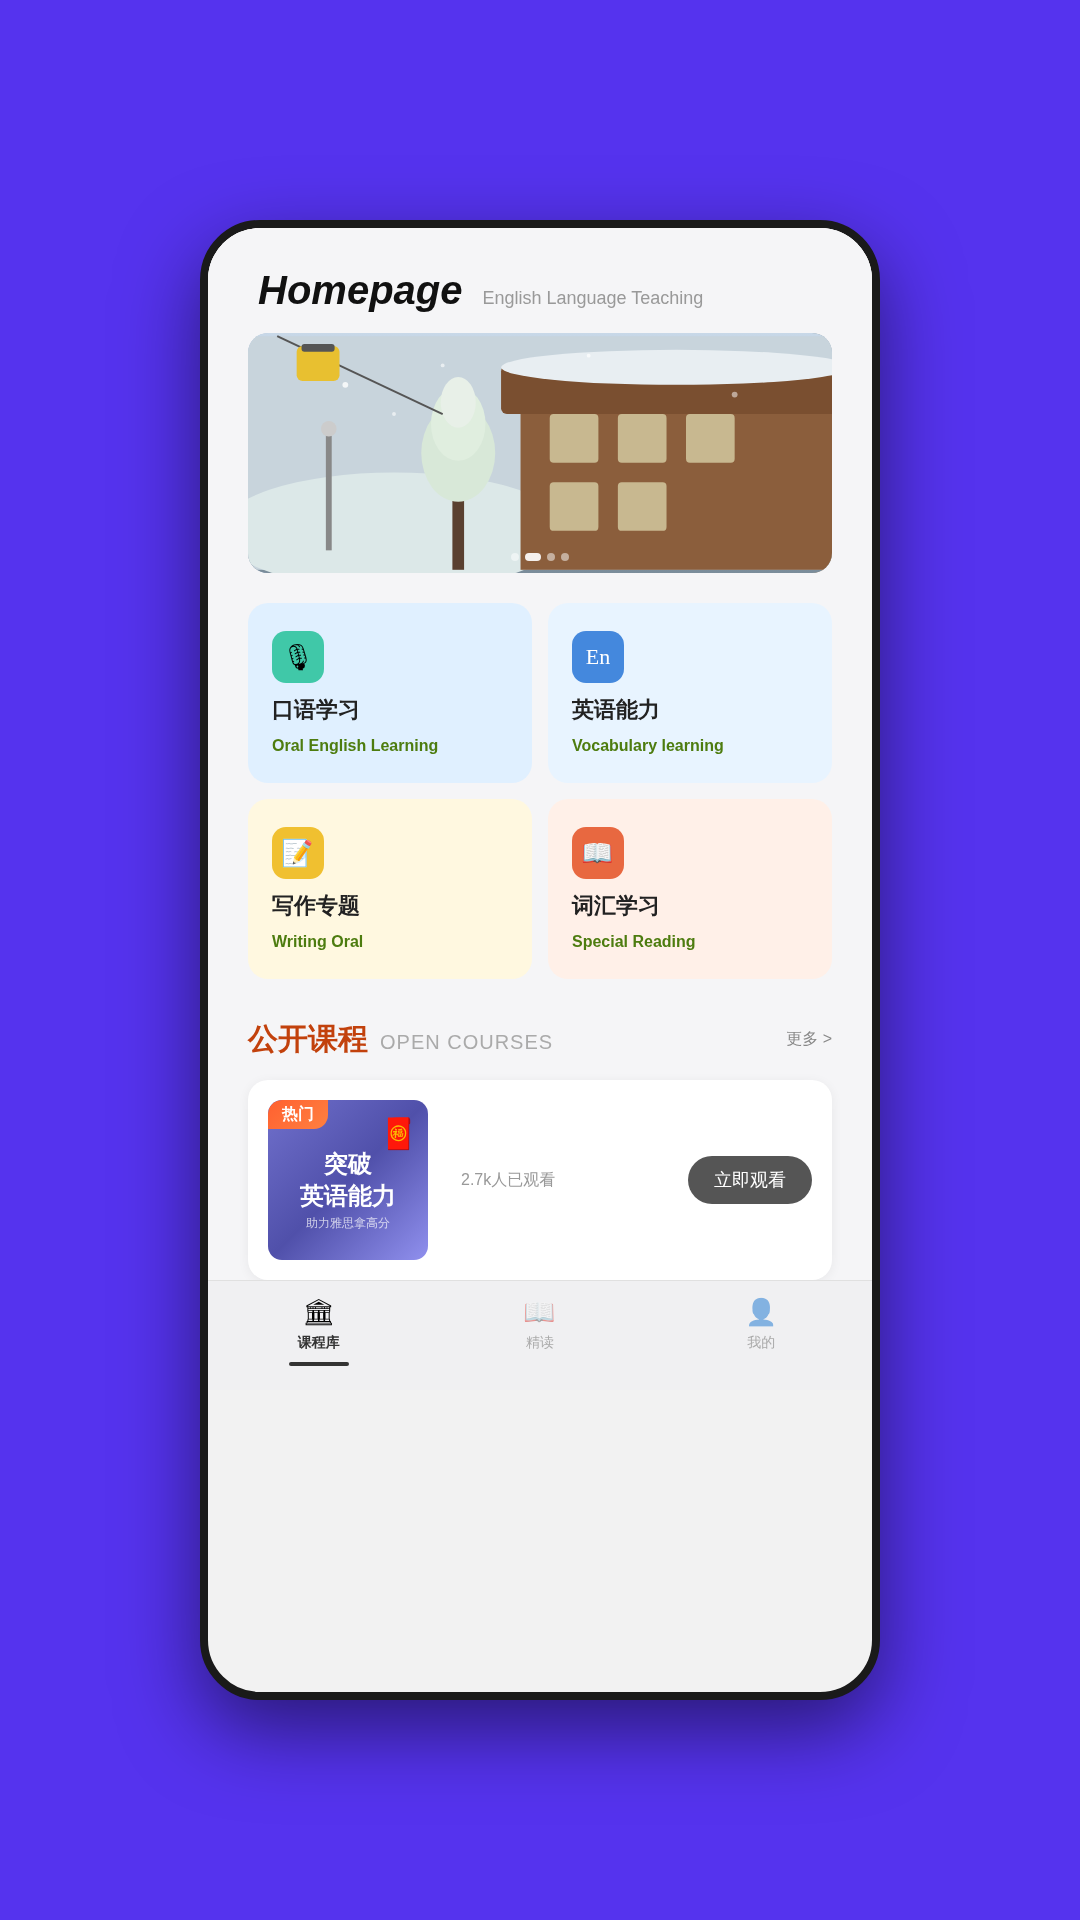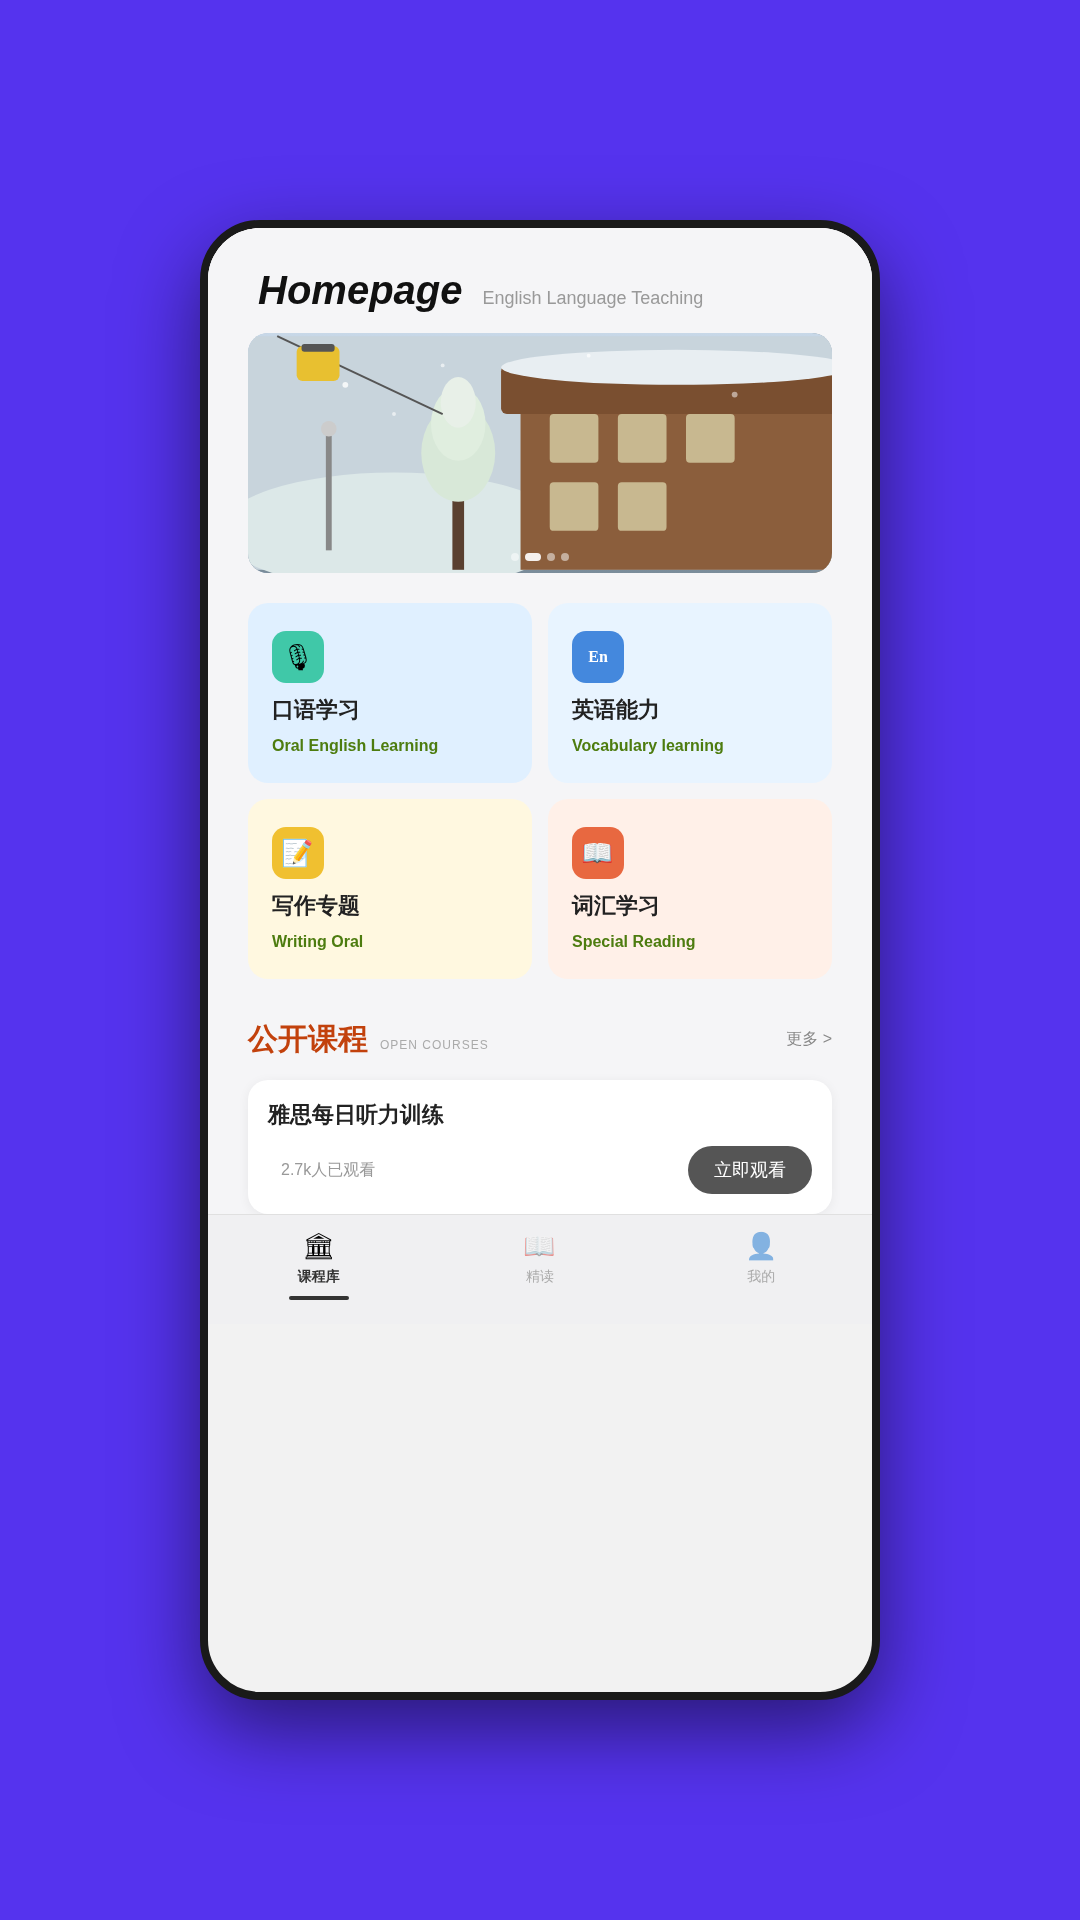--- a/index.html
+++ b/index.html
@@ -162,21 +162,21 @@
       gap: 12px;
     }
 
     .section-title-cn {
       font-size: 30px;
       font-weight: 700;
       color: #c2410c;
     }
 
     .section-title-en {
-      font-size: 12px;
+      font-size: 20px;
       color: #aaa;
       letter-spacing: 1px;
     }
 
     .section-more {
       font-size: 16px;
       color: #888;
       display: flex;
       align-items: center;
       gap: 2px;
@@ -377,21 +377,21 @@
 
     <div class="cards-grid">
 
       <div class="card card-blue">
         <div class="card-icon card-icon-teal">🎙</div>
         <div class="card-title">口语学习</div>
         <div class="card-subtitle">Oral English Learning</div>
       </div>
 
       <div class="card card-light-blue">
-        <div class="card-icon card-icon-blue" style="font-size:16px; font-weight:700; color:white; font-family:serif;">En</div>
+        <div class="card-icon card-icon-blue" style="font-size:22px; font-weight:400; color:white; font-family:serif;">En</div>
         <div class="card-title">英语能力</div>
         <div class="card-subtitle">Vocabulary learning</div>
       </div>
 
       <div class="card card-yellow">
         <div class="card-icon card-icon-gold">📝</div>
         <div class="card-title">写作专题</div>
         <div class="card-subtitle">Writing Oral</div>
       </div>
 
@@ -406,22 +406,27 @@
     <div class="section">
       <div class="section-header">
         <div class="section-title-group">
           <span class="section-title-cn">公开课程</span>
           <span class="section-title-en">OPEN COURSES</span>
         </div>
         <span class="section-more">更多 &gt;</span>
       </div>
 
       <div class="course-card">
+        <div class="course-thumbnail">
+          <div class="hot-badge">热门</div>
+          <span class="course-thumb-icon">🧧</span>
+          <div class="course-thumb-text">突破<br>英语能力</div>
+          <div class="course-thumb-subtitle">助力雅思拿高分</div>
+        </div>
         <div class="course-info">
-          <div class="course-name">雅思每日听力训练</div>
           <div class="course-footer">
             <span class="course-viewers">2.7k人已观看</span>
             <button class="watch-btn">立即观看</button>
           </div>
         </div>
       </div>
     </div>
 
     <div class="bottom-nav">
 

